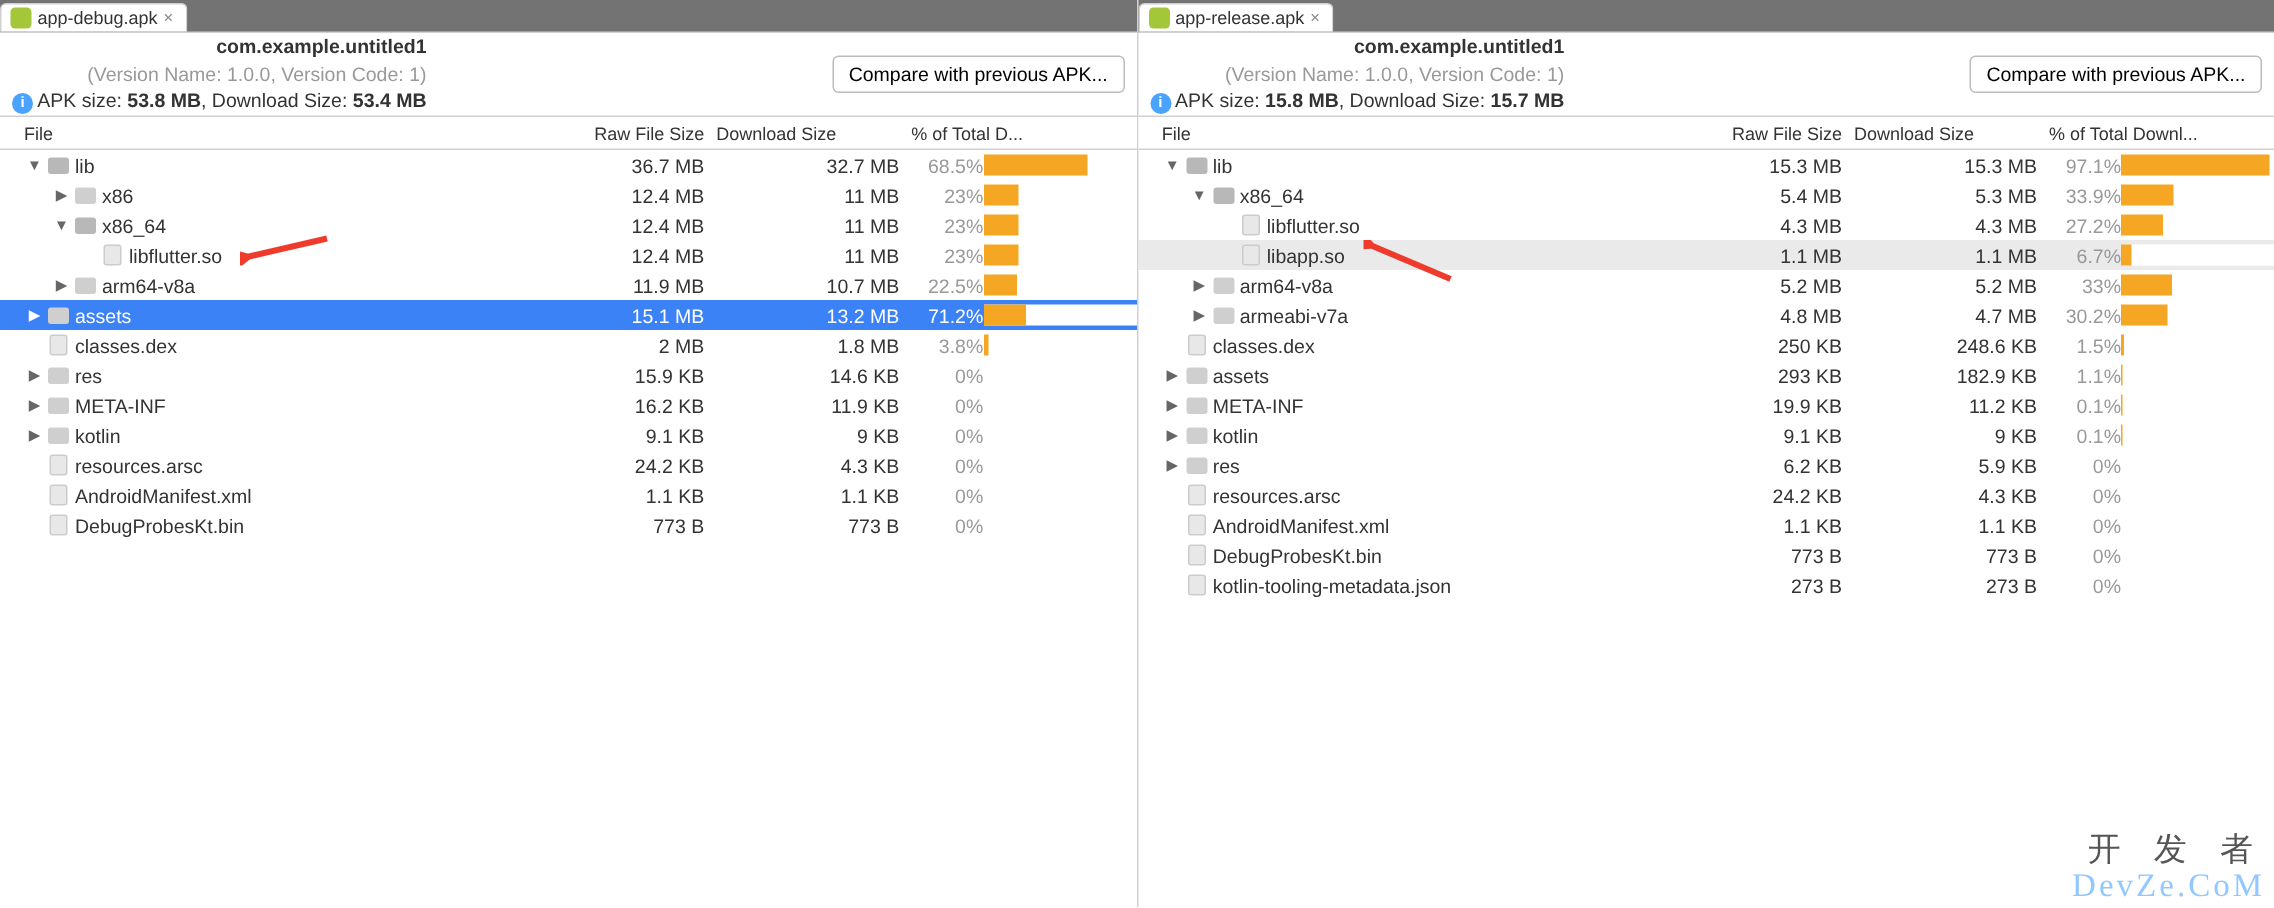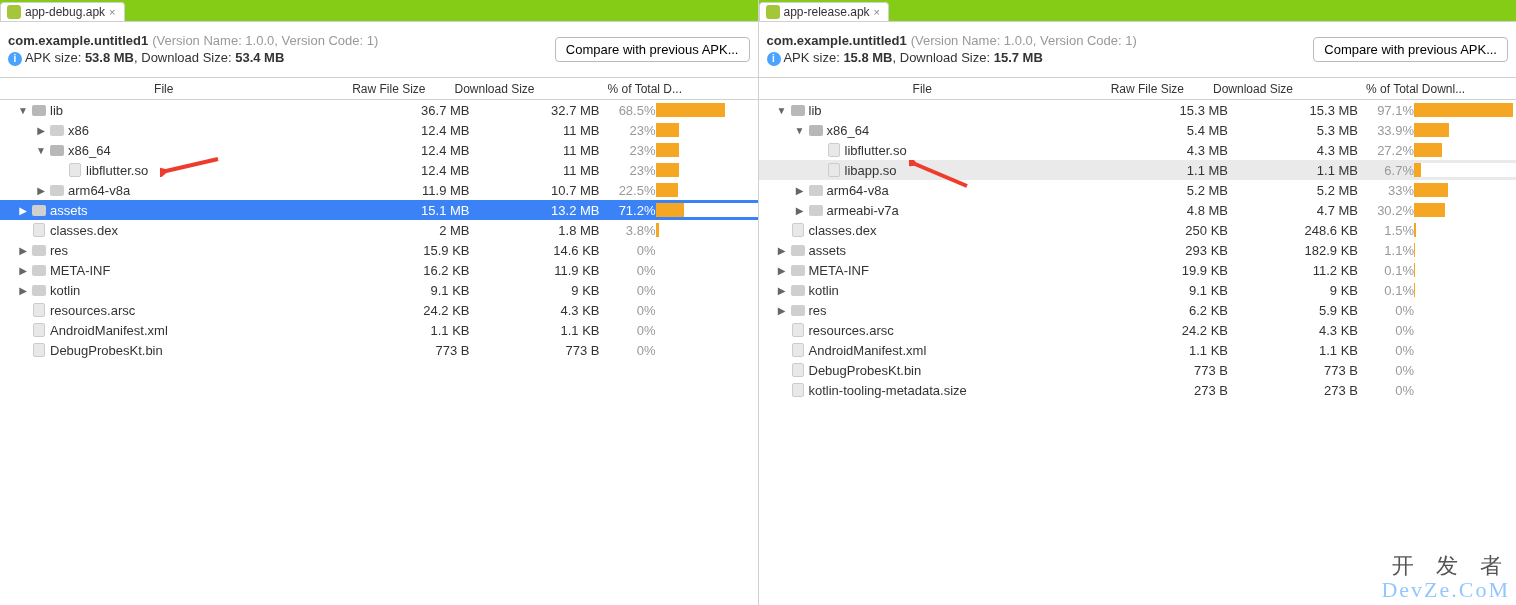--- a/index.html
+++ b/index.html
@@ -12,21 +12,21 @@
     height: 605px;
     overflow: hidden;
     position: relative;
   }
   .split { display: flex; height: 100%; }
   .pane { flex: 1; display: flex; flex-direction: column; border-right: 1px solid #d0d0d0; position: relative; }
   .pane:last-child { border-right: none; }
 
   .tabbar {
     height: 22px;
-    background: #84cc16;
+    background: #737373;
     border-bottom: 1px solid #d0d0d0;
     display: flex; align-items: flex-end;
     padding-left: 0;
   }
   .tab {
     background: #fff;
     border: 1px solid #d0d0d0; border-bottom: none;
     border-radius: 4px 4px 0 0;
     padding: 2px 8px 2px 6px;
     display: flex; align-items: center; gap: 4px;
@@ -34,44 +34,44 @@
   }
   .tab .close { color: #888; font-size: 11px; }
 
   .meta {
     height: 56px;
     border-bottom: 1px solid #d0d0d0;
     display: flex; align-items: center; justify-content: space-between;
     padding: 0 8px;
   }
   .meta-left { display: flex; flex-direction: column; gap: 2px; font-size: 13px; }
-  .meta-left .line1 { display: flex; align-items: flex-end; gap: 4px; }
+  .meta-left .line1 { display: flex; align-items: flex-end; gap: 4px; flex-direction: column; }
   .pkg { font-weight: 600; }
   .ver { color: #999; }
   .info-dot {
     width: 14px; height: 14px; border-radius: 50%; background: #4aa3ff;
     color: #fff; font-size: 10px; font-weight: bold;
     display: inline-flex; align-items: center; justify-content: center;
   }
   .btn {
     border: 1px solid #bbb; border-radius: 4px;
     background: #fff; padding: 4px 10px; font-size: 13px;
   }
 
   .theadrow {
     height: 22px;
     border-bottom: 1px solid #d0d0d0;
     display: flex; align-items: center;
     font-size: 12px; color: #333;
     background: #fff;
   }
-  .col-file { flex: 1; padding-left: 4px; text-align: center; }
+  .col-file { flex: 1; padding-left: 16px; }
   .col-raw  { width: 110px; text-align: right; padding-right: 8px; }
-  .col-dl   { width: 130px; text-align: center; padding-right: 8px; }
-  .col-pct  { width: 150px; display: flex; align-items: center; margin-left: 44px; }
+  .col-dl   { width: 130px; text-align: left; padding-right: 8px; }
+  .col-pct  { width: 150px; display: flex; align-items: center; }
 
   .tree { flex: 1; overflow: auto; }
   .row {
     height: 20px;
     display: flex; align-items: center;
     font-size: 13px;
   }
   .row .name {
     flex: 1; display: flex; align-items: center; gap: 4px;
     white-space: nowrap;
@@ -642,21 +642,21 @@
               <span class="bar-fill" style="width:0%"></span>
             </span>
           </div>
         </div>
         <div class="row">
           <div class="name" style="padding-left: 18px;">
             <span class="arrow"></span>
             <span class="ficon">
               <span class="file"></span>
             </span>
-            <span>kotlin-tooling-metadata.size</span>
+            <span>kotlin-tooling-metadata.json</span>
           </div>
           <div class="raw">273 B</div>
           <div class="dl">273 B</div>
           <div class="pctcell">
             <span class="pcttxt">0%</span>
             <span class="bar">
               <span class="bar-fill" style="width:0%"></span>
             </span>
           </div>
         </div>

